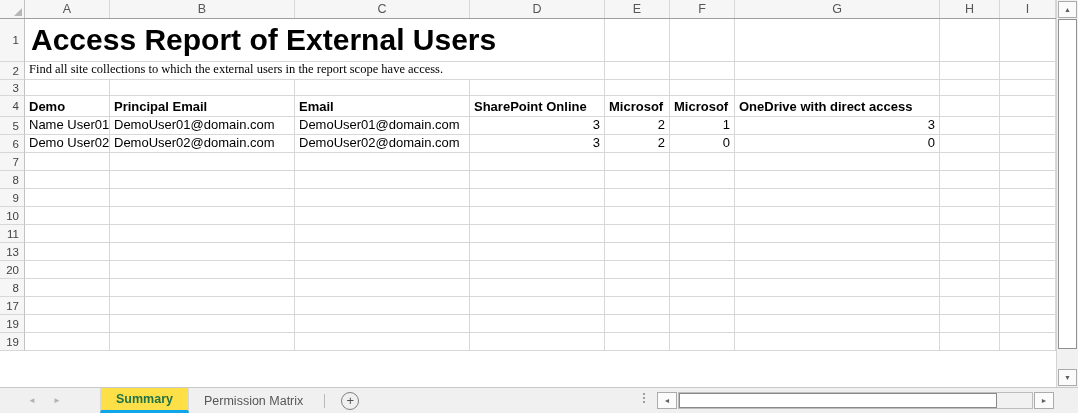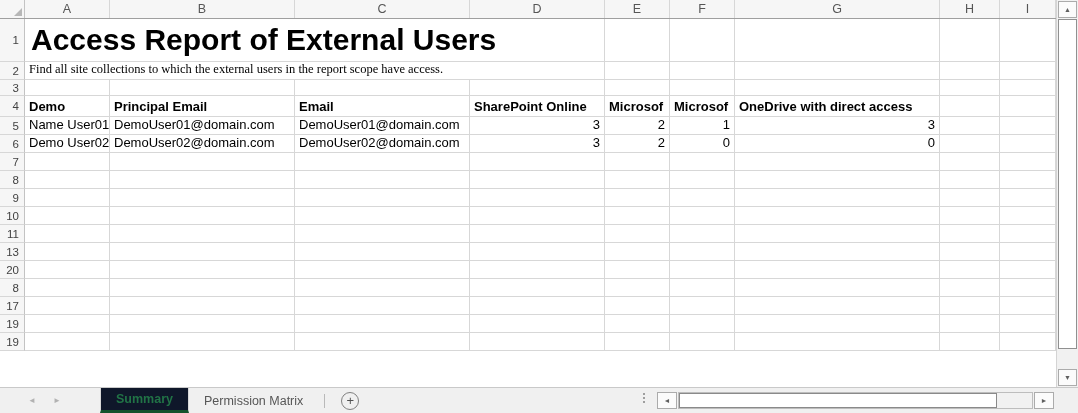--- a/index.html
+++ b/index.html
@@ -30,22 +30,22 @@
   .cell.num { justify-content:flex-end; padding-right:4px; }
   .cell.title { font-weight:bold; font-size:30px; padding-left:6px; padding-bottom:4px; letter-spacing:0; }
   .cell.subtitle { font-size:12.5px; }
 
   
   .bottombar { position:absolute; left:0; top:387px; width:1078px; height:26px;
                background:#f0f0f0; border-top:1px solid #c9c9c9; }
   .navarrow { position:absolute; top:8px; color:#b2b2b2; font-size:8px; line-height:10px; cursor:default; }
   .tabstrip { position:absolute; left:100px; top:0; height:100%; display:flex; align-items:stretch; }
   .tab { display:flex; align-items:center; padding:0 15px; font-size:12.5px; color:#575757; }
-  .tab.active { background:#0f172a; color:#217346; font-weight:bold;
-                border-left:1px solid #d8d8d8; border-right:1px solid #d8d8d8; border-bottom:3px solid #14532d; }
+  .tab.active { background:#fde047; color:#217346; font-weight:bold;
+                border-left:1px solid #d8d8d8; border-right:1px solid #d8d8d8; border-bottom:3px solid #0ea5e9; }
   .tabdivider { width:1px; height:14px; background:#b9b9b9; align-self:center; margin:0 4px 0 6px; }
   .addsheet { width:18px; height:18px; border:1px solid #808080; border-radius:50%; color:#505050;
               display:flex; align-items:center; justify-content:center; font-size:13px; line-height:13px;
               align-self:center; margin-left:12px; padding-bottom:1px; }
   .grip { position:absolute; left:643px; top:5px; display:flex; flex-direction:column; gap:2px; }
   .grip i { width:2px; height:2px; background:#9e9e9e; display:block; }
 
   .hscroll { position:absolute; left:657px; top:4px; height:17px; display:flex; gap:1px; }
   .sbtn { width:20px; height:17px; background:#fbfbfb; border:1px solid #ababab;
           display:flex; align-items:center; justify-content:center; font-size:7px; color:#5f5f5f; }

